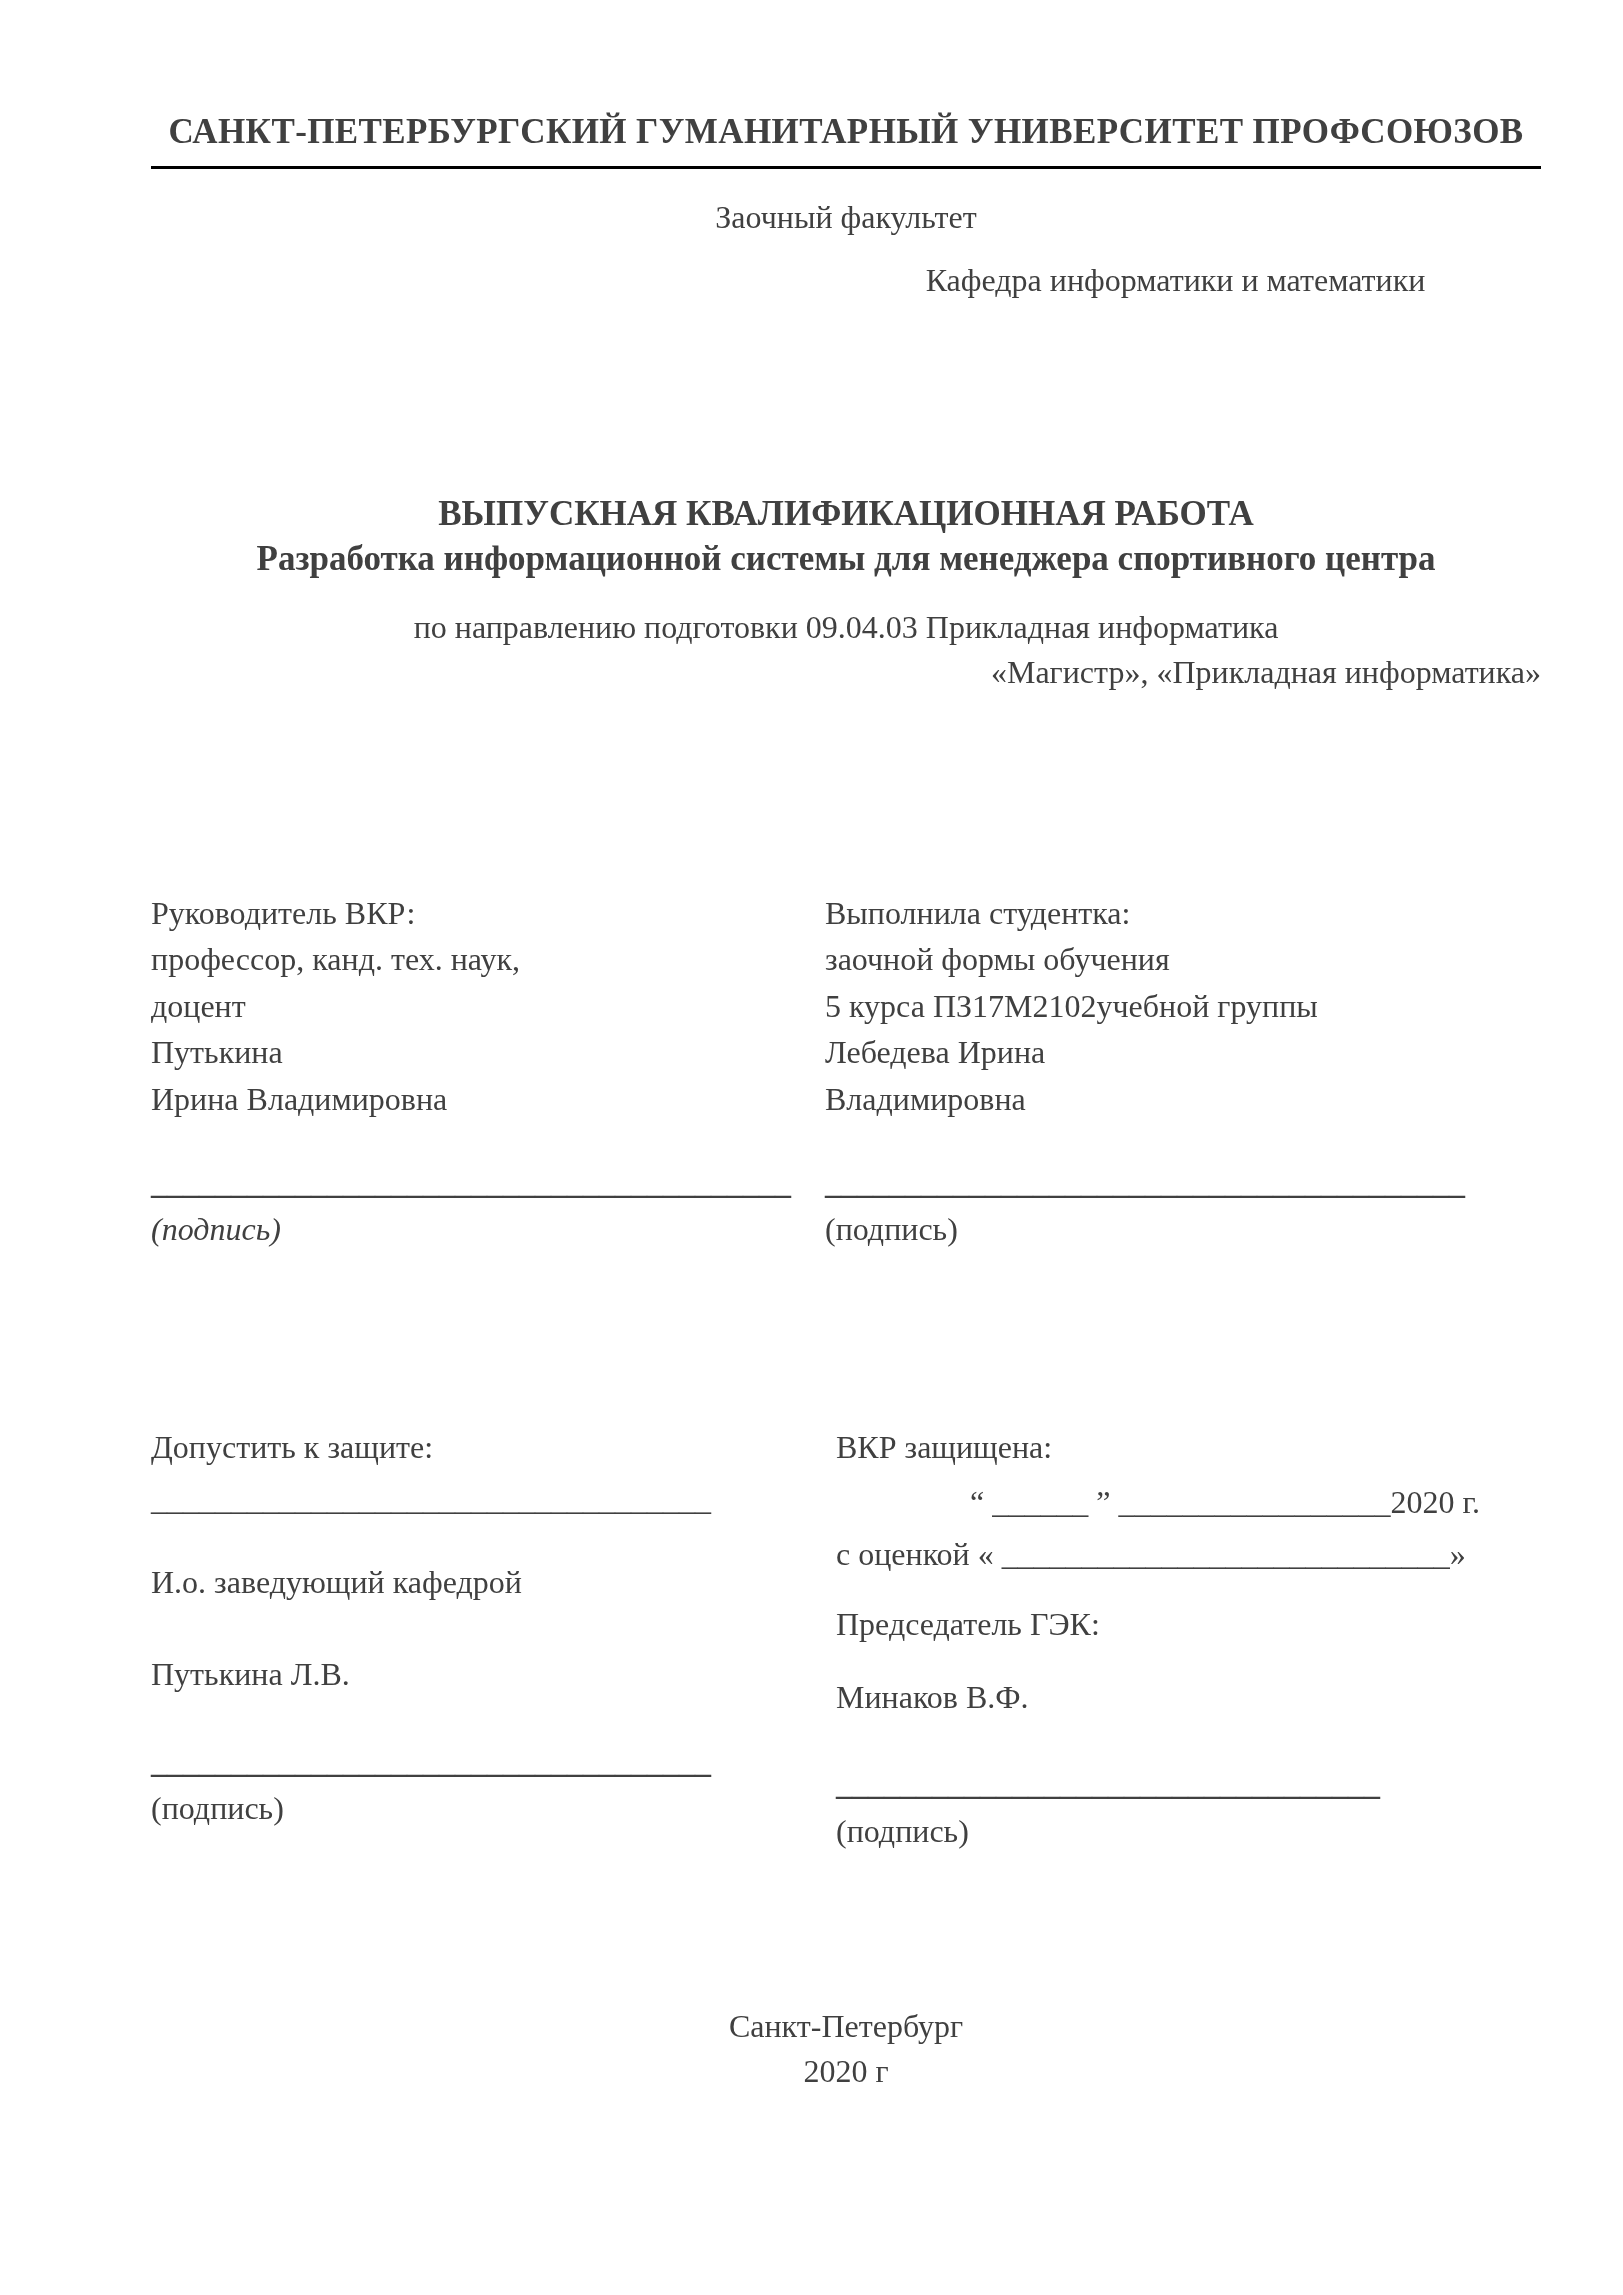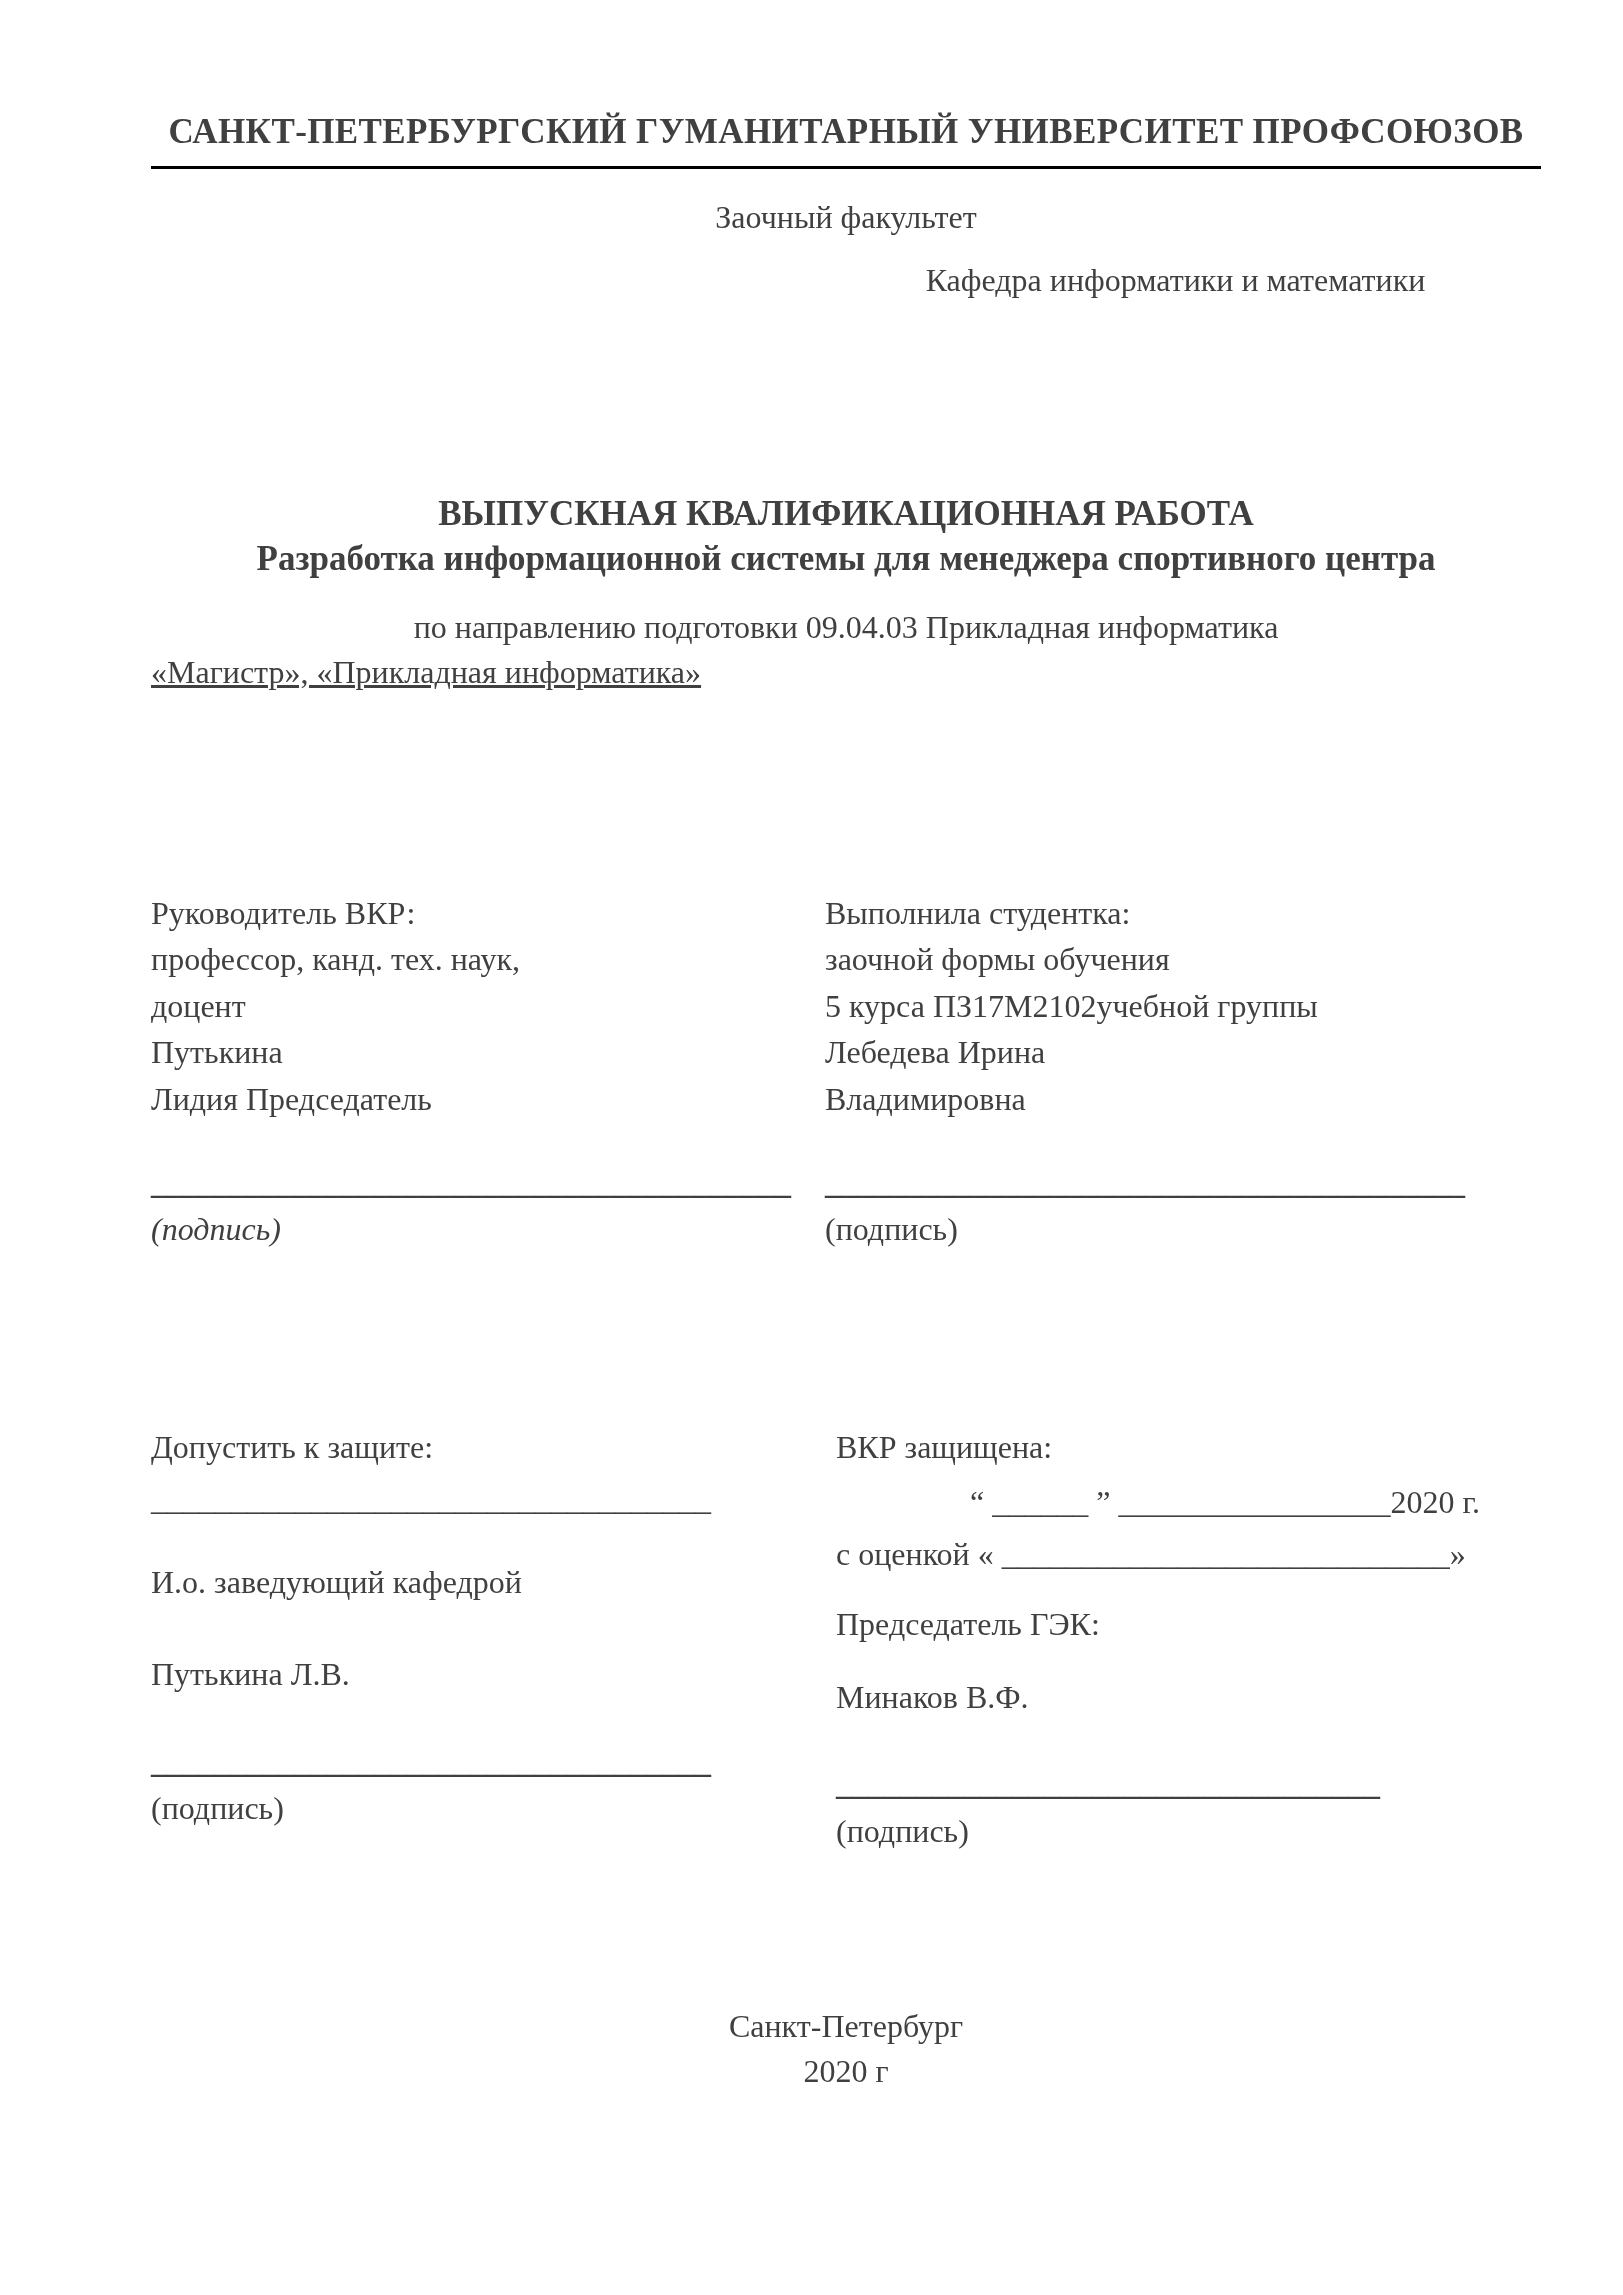--- a/index.html
+++ b/index.html
@@ -19,21 +19,21 @@
   .header-rule { height:3.1px; background:#000; margin-top:12.6px; }
 
   .faculty { text-align:center; margin-top:25px; }
   .department { text-align:center; padding-left:659px; margin-top:17.3px; }
 
   .title-block {
     margin-top:187px; text-align:center; font-weight:bold;
     font-size:35px; line-height:1.3;
   }
   .direction { margin-top:23.6px; text-align:center; line-height:1.4; }
-  .degree { text-align:left; line-height:1.4;text-decoration:underline; }
+  .degree { text-align:right; line-height:1.4; }
 
   .bold { font-weight:normal; }
   .italic { font-style:italic; }
 
   .cols { display:flex; }
   .col-left { flex:0 0 674px; width:674px; }
   .col-right { flex:1; }
 
   .section1 { margin-top:195px; }
   .section2 { margin-top:171px;gap:11px; }
@@ -76,21 +76,21 @@
 
     <div class="direction"><span>по направлению подготовки </span><span class="bold">09.04.03 Прикладная информатика</span></div>
     <div class="degree">«Магистр»,  «Прикладная информатика»</div>
 
     <div class="cols section1">
       <div class="col-left">
         <div class="bold">Руководитель ВКР:</div>
         <div>профессор, канд. тех. наук,</div>
         <div>доцент</div>
         <div class="bold">Путькина</div>
-        <div class="bold">Лидия Председатель</div>
+        <div class="bold">Ирина Владимировна</div>
         <div class="sigblock">
           <div class="blank">________________________________________</div>
           <div class="caption italic">(подпись)</div>
         </div>
       </div>
       <div class="col-right">
         <div class="bold">Выполнила студентка:</div>
         <div>заочной формы обучения</div>
         <div>5 курса  ПЗ17М2102учебной группы</div>
         <div class="bold">Лебедева Ирина</div>

